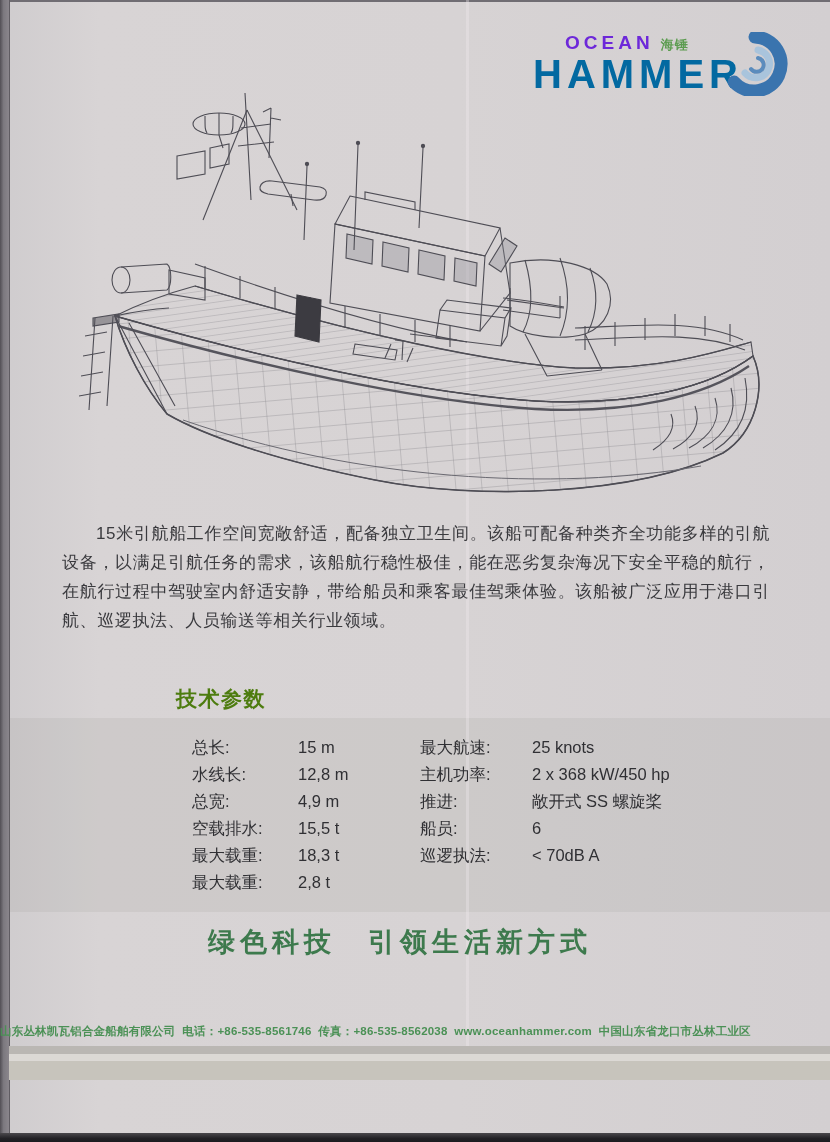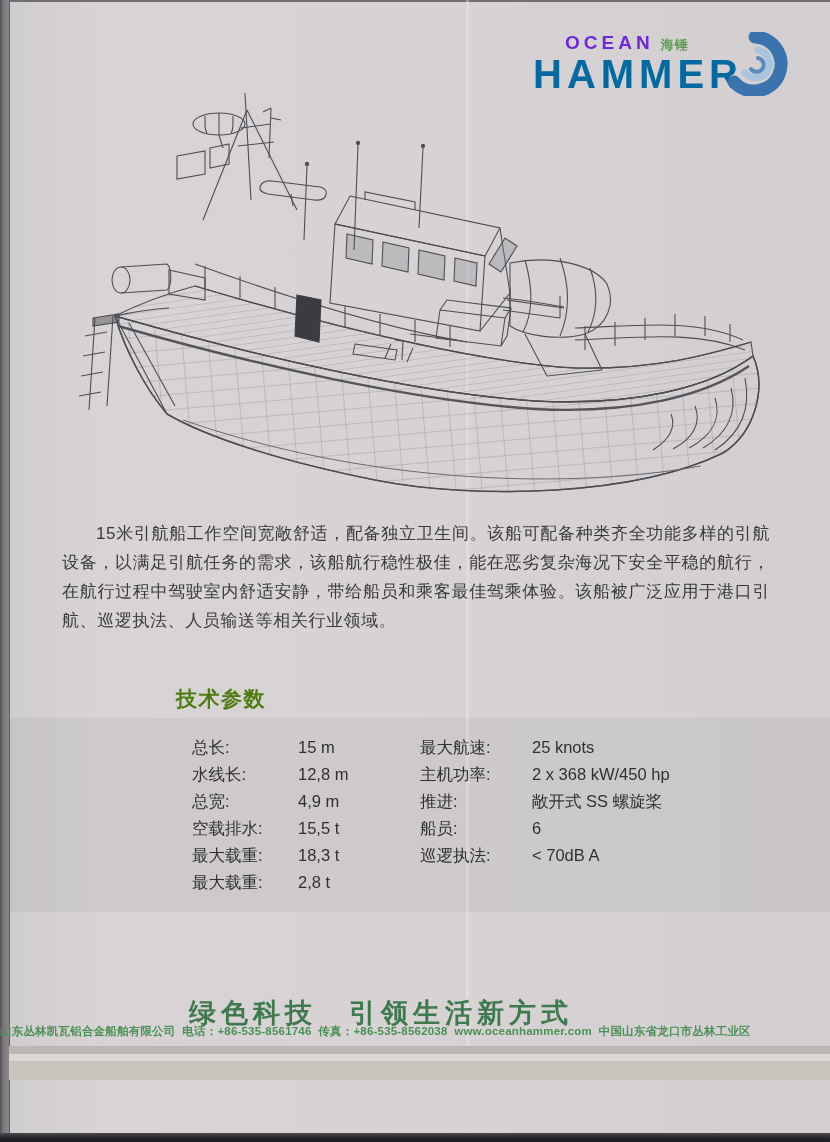--- a/index.html
+++ b/index.html
@@ -44,23 +44,23 @@
   .spec-col{position:absolute;top:734px;color:#303034;font-size:16.5px;}
   .spec-col.left{left:192px;width:235px;}
   .spec-col.right{left:420px;width:300px;}
   .spec-row{display:flex;height:27px;align-items:center;}
   .spec-row .lbl{flex:none;}
   .spec-col.left .lbl{width:106px;}
   .spec-col.right .lbl{width:112px;}
   .spec-row .val{flex:none;white-space:nowrap;}
 
   
-  .slogan{position:absolute;left:0;top:995px;width:762px;text-align:center;
+  .slogan{position:absolute;left:0;top:924px;width:762px;text-align:center;
     font-family:"Liberation Serif","DejaVu Serif",serif;
-    font-size:27px;font-weight:bold;letter-spacing:5px;color:#3d7a4d;white-space:pre-wrap;}
+    font-size:27px;font-weight:bold;letter-spacing:5px;color:#3d7a4d;white-space:pre-wrap;padding-left:19px;}
   .contact{position:absolute;left:0;top:1024px;width:830px;text-align:left;
     font-size:11.5px;font-weight:bold;color:#4b9156;white-space:pre-wrap;letter-spacing:0.2px;}
 
   svg{display:block;}
 </style>
 </head>
 <body>
 
 <div class="edge-top"></div>
 <div class="edge-left"></div>

